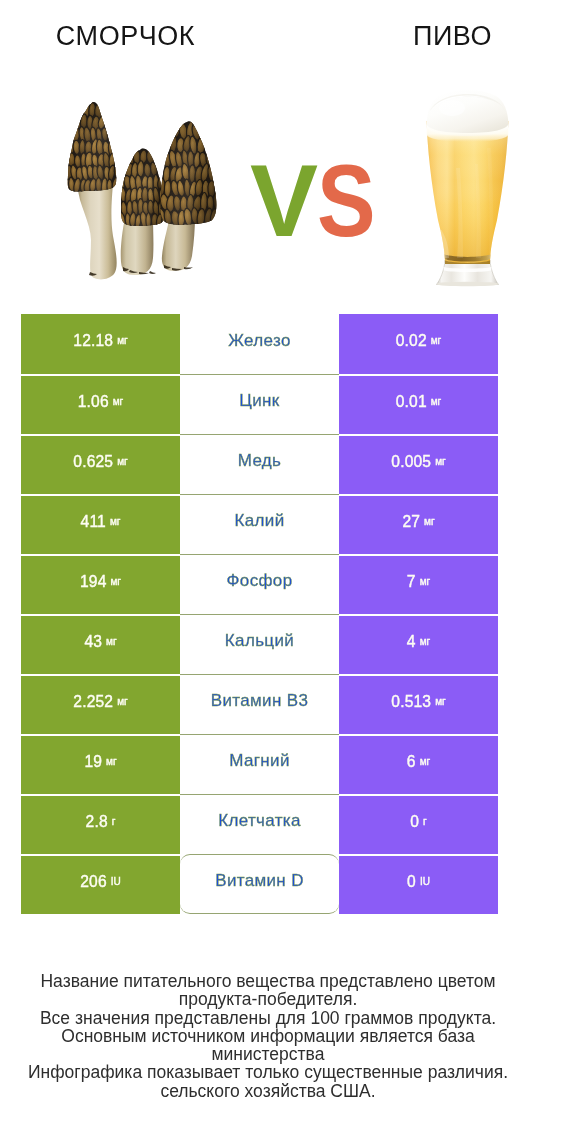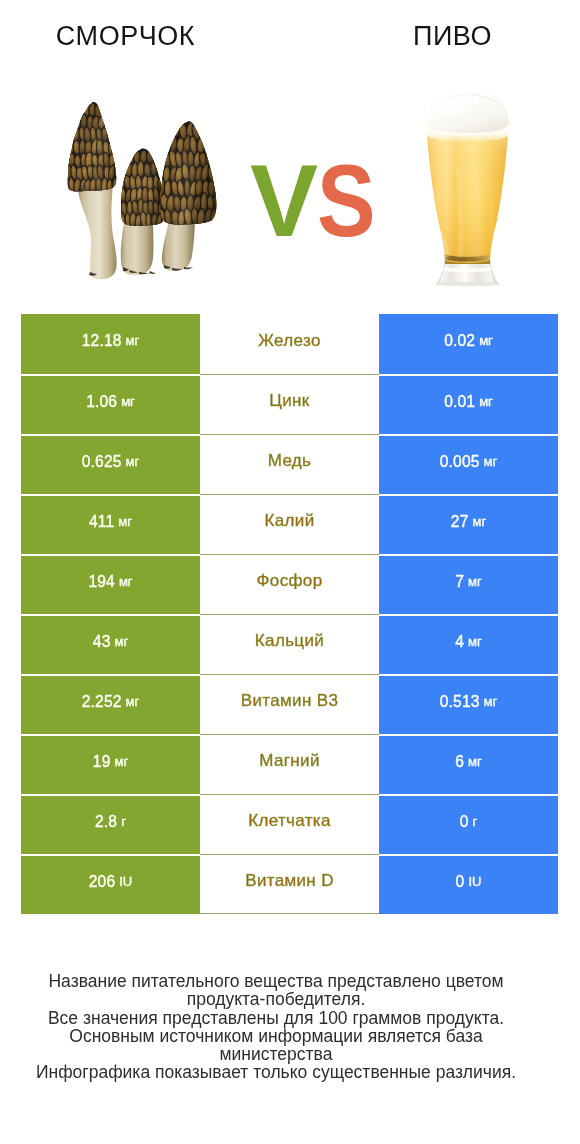--- a/index.html
+++ b/index.html
@@ -13,33 +13,33 @@
 .title-right{left:326px;width:253px;}
 #hero-left{position:absolute;left:56px;top:92px;width:185px;height:200px;}
 #hero-right{position:absolute;left:425px;top:88px;width:90px;height:205px;}
 .vs{position:absolute;left:226px;top:156px;width:140px;height:90px;
  font-size:102px;line-height:90px;font-weight:700;letter-spacing:-1px;
  font-family:"Liberation Sans",sans-serif;margin-left:24px;}
 .vs .v{color:#7ba52e;}
 .vs .s{color:#e3694a;display:inline-block;transform:scaleX(0.86);transform-origin:left center;}
 .table{position:absolute;left:21px;top:314px;width:537px;}
 .row{display:flex;height:60px;}
-.cell{width:179px;height:60px;box-sizing:border-box;
+.cell{width:159px;height:60px;box-sizing:border-box;
  display:flex;align-items:center;justify-content:center;}
 .cell.left{background:#82a62f;color:#fdfdf3;}
-.cell.right{background:#3b82f6;color:#fdfdf3;}
+.cell.right{background:#8b5cf6;color:#fdfdf3;}
 .cell.mid{background:#fff;}
 .row+.row .cell.left,.row+.row .cell.right{border-top:2px solid #ffffff;}
 .row+.row .cell.mid{border-top:1px solid #96a572;align-items:center;}
-.row:last-child .cell.mid{border-bottom:1px solid #96a572;}
+.row:last-child .cell.mid{border-bottom:1px solid #96a572;border-radius:10px;}
 .val{font-size:15.6px;font-weight:400;letter-spacing:0.15px;position:relative;top:-3.5px;-webkit-text-stroke:0.42px #fdfdf3;}
-.unit{font-size:13px;font-weight:400;margin-left:4px;position:relative;top:-3.5px;text-align:right;-webkit-text-stroke:0.42px #fdfdf3;}
+.unit{font-size:10px;font-weight:400;margin-left:4px;position:relative;top:-3.5px;text-align:right;-webkit-text-stroke:0.42px #fdfdf3;}
 .nutrient{font-size:17px;font-weight:400;letter-spacing:0.35px;position:relative;top:-3.5px;}
-.nutrient.green{color:#a16207;-webkit-text-stroke:0.42px #7d9c3f;}
-.footer{position:absolute;left:16px;top:972px;width:520px;text-align:center;
+.nutrient.green{color:#1d4ed8;-webkit-text-stroke:0.42px #7d9c3f;}
+.footer{position:absolute;left:8px;top:972px;width:520px;text-align:center;
  font-size:17.5px;line-height:18.3px;color:#2e2e2e;font-weight:400;}
 </style>
 </head>
 <body>
 
 <div class="page">
   <div class="title title-left">СМОРЧОК</div>
   <div class="title title-right">ПИВО</div>
 
   <div id="hero-left"><svg viewBox="0 0 185 200" width="185" height="200">
@@ -520,14 +520,15 @@
           <span class="unit">IU</span>
         </div>
       </div>
     </div>
   <div class="footer" id="footer">
       <div>Название питательного вещества представлено цветом</div>
       <div>продукта-победителя.</div>
       <div>Все значения представлены для 100 граммов продукта.</div>
       <div>Основным источником информации является база министерства</div>
       <div>Инфографика показывает только существенные различия.</div>
+      <div>сельского хозяйства США.</div>
     </div>
 </div>
 
 </body></html>

